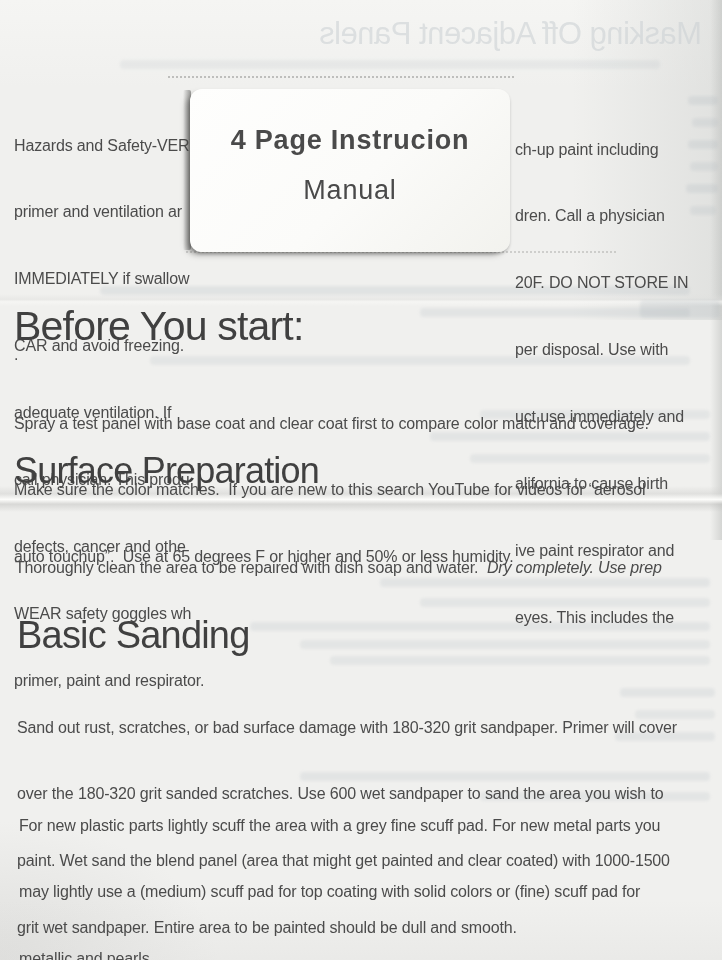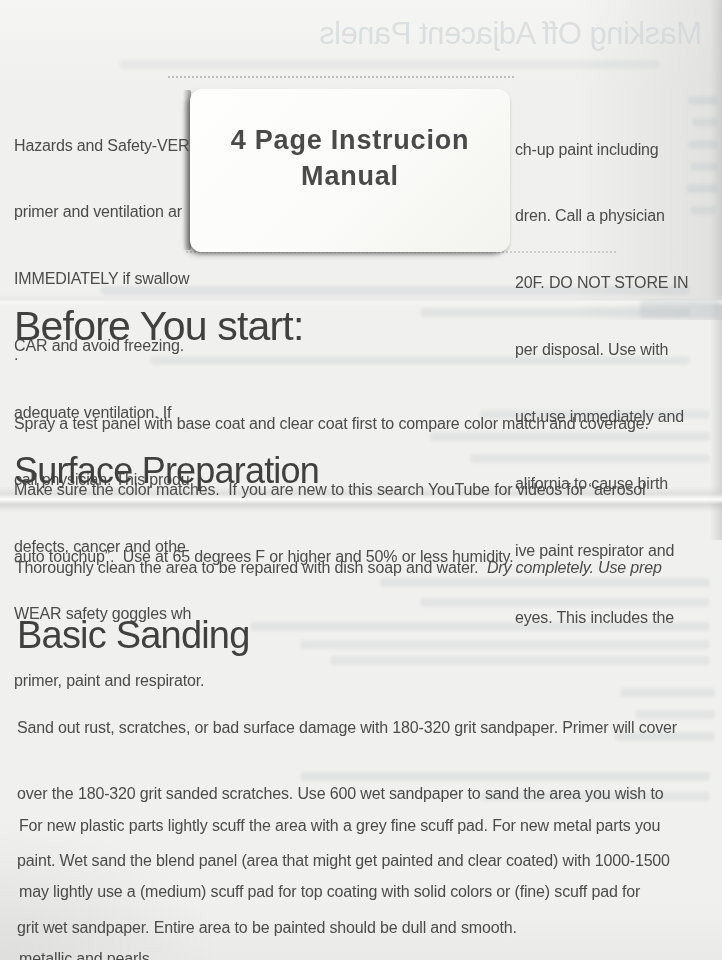--- a/index.html
+++ b/index.html
@@ -36,21 +36,21 @@
 
   
   .sticker{
     left:190px;top:89px;width:320px;height:163px;z-index:6;
     background:linear-gradient(135deg,#fefefd 0%,#fbfbf9 55%,#f2f2ee 100%);
     border-radius:12px;
     box-shadow:-5px 4px 6px -2px rgba(60,60,58,0.55),0 2px 3px rgba(0,0,0,0.18);
     text-align:center;
   }
   .sticker-line1{margin-top:36px;font-size:27px;font-weight:bold;color:#4a4a4a;letter-spacing:0.8px;}
-  .sticker-line2{margin-top:5px;font-size:27px;font-weight:bold;color:#4a4a4a;letter-spacing:0.8px;}
+  .sticker-line2{margin-top:19px;font-size:27px;font-weight:normal;color:#4a4a4a;letter-spacing:0.8px;}
   .sticker-sliver{left:183px;top:90px;width:8px;height:160px;z-index:5;
     background:linear-gradient(to right,rgba(90,90,88,0),rgba(80,80,78,0.55));border-radius:2px;}
   .perf{border-top:2px dotted rgba(128,128,126,0.45);height:0;z-index:2;}
   .perf-top{left:168px;top:76px;width:346px;}
   .perf-bottom{left:186px;top:251px;width:430px;border-top-color:rgba(128,128,126,0.3);}
 
   
   .warn-left{left:14px;top:90px;}
   .warn-right{left:515px;top:94px;}
 </style>

